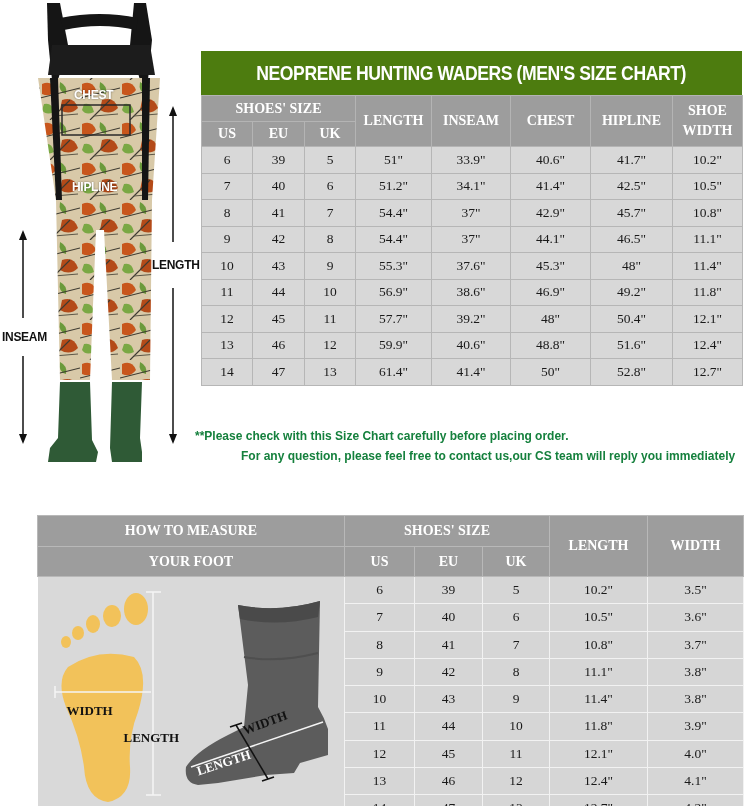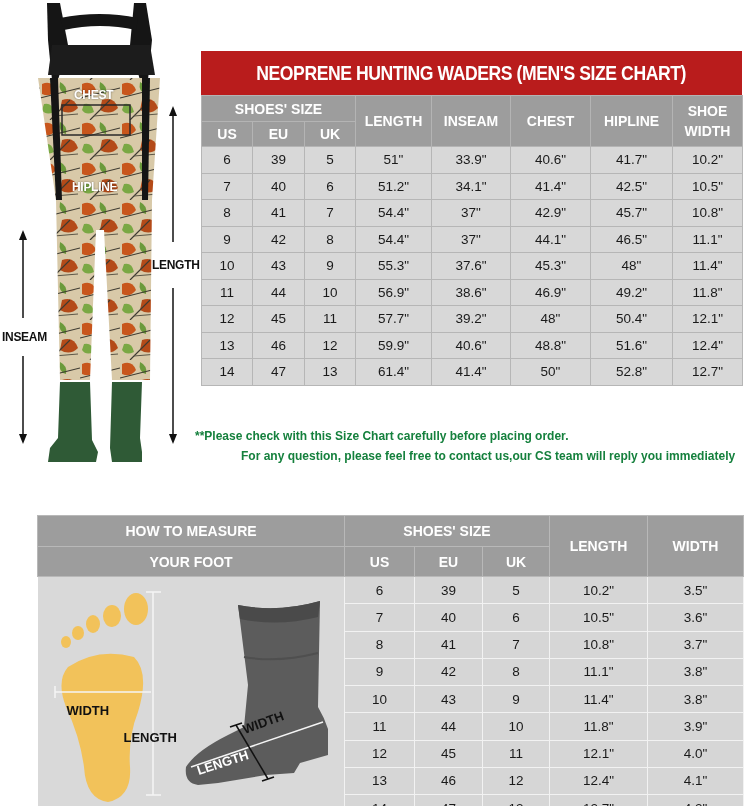--- a/index.html
+++ b/index.html
@@ -8,25 +8,25 @@
 
   
   .wader-fig { position: absolute; left: 0; top: 0; width: 200px; height: 470px; }
   .wader-fig svg { position: absolute; left: 0; top: 0; }
   .fig-label { position: absolute; font-weight: bold; font-size: 12px; letter-spacing: -0.3px; }
   .fig-label.white { color: #fff; text-shadow: 0 0 2px rgba(0,0,0,.5); }
   .fig-label.black { color: #111; }
 
   
   .top-table { position: absolute; left: 201px; top: 51px; width: 541px; }
-  .top-title { height: 44px; background: #b91c1c; color: #fff; font-weight: bold; font-size: 20px;
+  .top-title { height: 44px; background: #4d7c0f; color: #fff; font-weight: bold; font-size: 20px;
                display: flex; align-items: center; justify-content: center; letter-spacing: -0.5px;
                font-family: "Liberation Sans Narrow", "Liberation Sans", sans-serif; transform-origin: center; }
   .top-title span { display: inline-block; transform: scaleX(0.88); white-space: nowrap; }
-  table { border-collapse: collapse; width: 100%; table-layout: fixed; }
+  table { border-collapse: collapse; width: 100%; table-layout: fixed; font-family: Liberation Serif, serif; }
   .top-grid th { background: #9d9d9d; color: #fff; font-weight: bold; font-size: 14px; border: 1px solid #b4b4b4; padding: 0; }
   .top-grid td { background: #d8d8d8; font-size: 13.5px; text-align: center; border: 1px solid #b6b6b6; height: 26.5px; color: #1a1a1a; }
   .top-grid .h1 { height: 26px; }
   .top-grid .h2 { height: 25px; }
 
   .notes { position: absolute; left: 195px; top: 427px; font-size: 12px; font-weight: bold; line-height: 19.5px; color: #15803d; white-space: nowrap; }
 
   
   .bottom { position: absolute; left: 37px; top: 477px; width: 706px; margin-top: 38px; }
   .btm-grid th { background: #9d9d9d; color: #fff; font-weight: bold; font-size: 14px; border: 1px solid #b8b8b8; padding: 0; }

